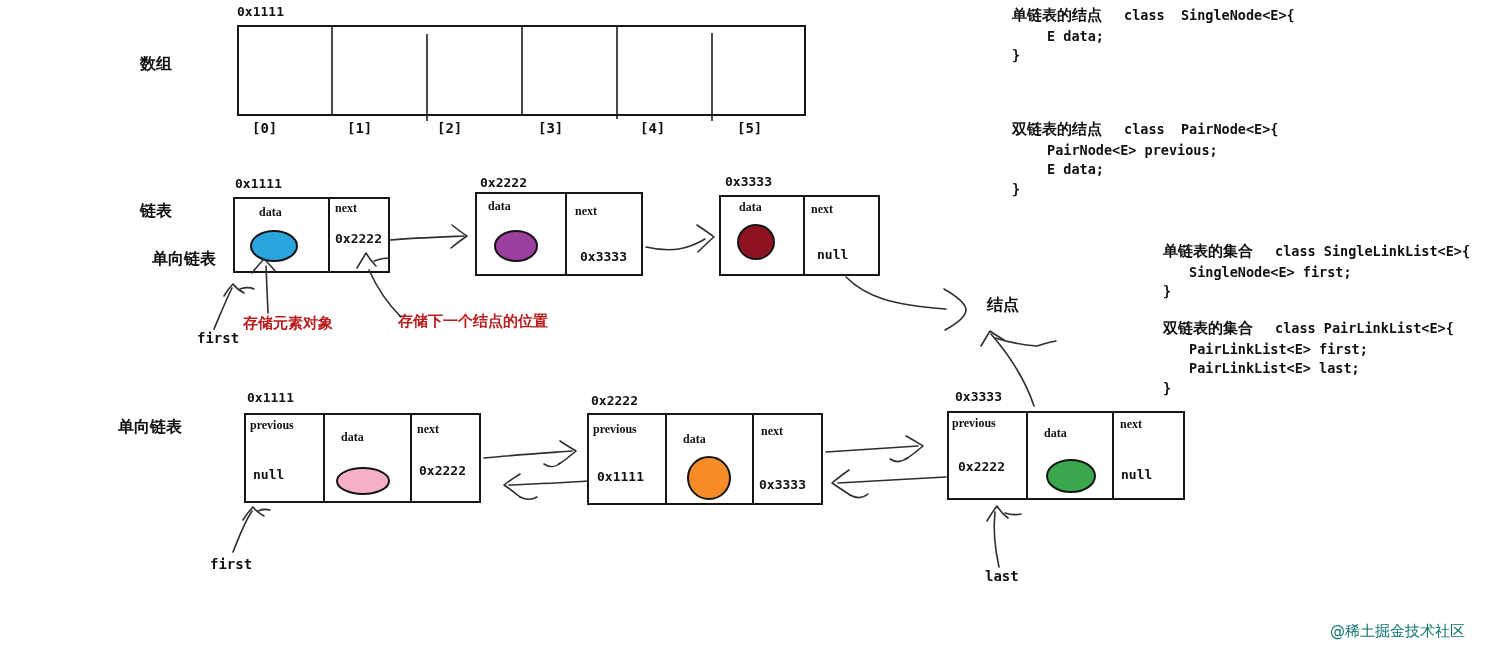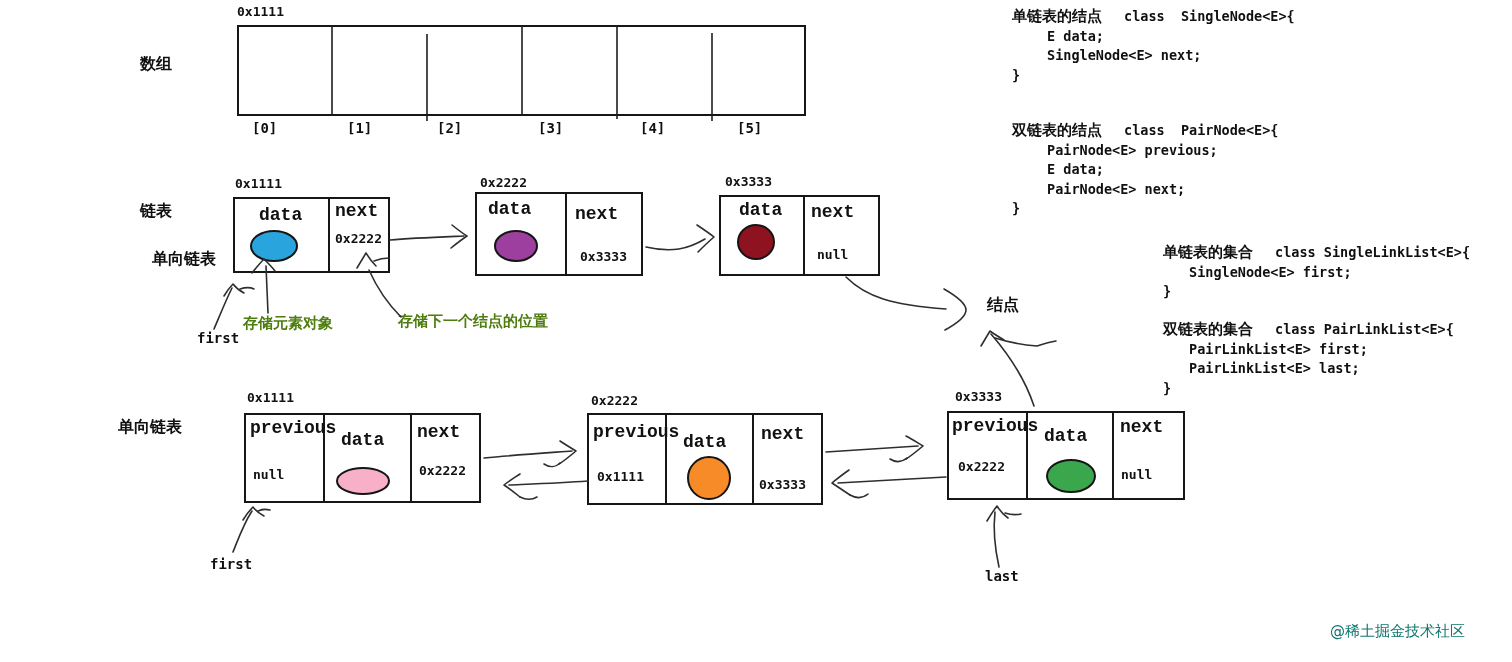--- a/index.html
+++ b/index.html
@@ -1,31 +1,31 @@
 <!DOCTYPE html>
 <html><head>
 <meta charset="utf-8">
 <style>
   html,body{margin:0;padding:0;background:#fff;}
   .canvas{position:relative;width:1512px;height:662px;background:#ffffff;overflow:hidden;
           font-family:"DejaVu Sans",sans-serif;color:#111;}
   .abs{position:absolute;}
   .cn{font-family:"DejaVu Sans",sans-serif;font-weight:bold;font-size:16px;color:#101010;white-space:nowrap;}
-  .cn-sm{font-family:"DejaVu Sans",sans-serif;font-weight:bold;font-size:15px;color:#4d7c0f;white-space:nowrap;}
+  .cn-sm{font-family:"DejaVu Sans",sans-serif;font-weight:bold;font-size:15px;color:#b91c1c;white-space:nowrap;}
   .mono14{font-family:"DejaVu Sans Mono",monospace;font-weight:bold;font-size:14px;color:#101010;white-space:pre;}
   .box{position:absolute;border:2px solid #161616;box-sizing:border-box;background:transparent;}
   .node{position:absolute;border:2px solid #161616;box-sizing:border-box;}
   .vdiv{position:absolute;top:0;bottom:0;width:2px;background:#161616;}
   .addr{position:absolute;font-family:"DejaVu Sans Mono",monospace;font-weight:bold;font-size:13px;white-space:pre;}
-  .cell-label{position:absolute;font-family:Liberation Mono, monospace;font-weight:bold;font-size:18px;white-space:pre;}
+  .cell-label{position:absolute;font-family:Liberation Serif, serif;font-weight:bold;font-size:12px;white-space:pre;}
   .cell-value{position:absolute;font-family:"DejaVu Sans Mono",monospace;font-weight:bold;font-size:13px;white-space:pre;}
   .overlay{position:absolute;left:0;top:0;z-index:5;pointer-events:none;}
   .code-block{position:absolute;}
   .code-line{line-height:19.5px;white-space:pre;font-family:"DejaVu Sans Mono",monospace;font-weight:bold;font-size:13.5px;color:#101010;}
-  .code-line .cn-lbl{font-family:Liberation Sans, sans-serif;font-weight:bold;font-size:15px;margin-right:22px;}
+  .code-line .cn-lbl{font-family:Liberation Mono, monospace;font-weight:bold;font-size:15px;margin-right:22px;}
   .code-ind{padding-left:35px;}
   .code-ind-sm{padding-left:26px;}
   .watermark{position:absolute;font-family:"DejaVu Sans",sans-serif;font-size:15px;color:#0f766e;white-space:nowrap;}
 </style>
 </head>
 <body>
 
 <div class="canvas">
 
   <span class="cn abs" style="left:140px;top:54px;">数组</span>
@@ -104,29 +104,27 @@
     <span class="cell-label" style="left:171px;top:4px;">next</span>
     <span class="cell-value" style="left:172px;top:54px;">null</span>
   </div>
 
   <span class="mono14 abs" style="left:210px;top:556px;">first</span>
   <span class="mono14 abs" style="left:985px;top:568px;">last</span>
 
   <div class="code-block" style="left:1012px;top:6px;">
     <div class="code-line"><span class="cn-lbl">单链表的结点</span><span>class  SingleNode&lt;E&gt;{</span></div>
     <div class="code-line code-ind">E data;</div>
-    <div class="code-line code-ind">SingleNode&lt;E&gt; next;</div>
     <div class="code-line">}</div>
   </div>
 
   <div class="code-block" style="left:1012px;top:120px;">
     <div class="code-line"><span class="cn-lbl">双链表的结点</span><span>class  PairNode&lt;E&gt;{</span></div>
     <div class="code-line code-ind">PairNode&lt;E&gt; previous;</div>
     <div class="code-line code-ind">E data;</div>
-    <div class="code-line code-ind">PairNode&lt;E&gt; next;</div>
     <div class="code-line">}</div>
   </div>
 
   <div class="code-block" style="left:1163px;top:242px;">
     <div class="code-line"><span class="cn-lbl">单链表的集合</span><span>class SingleLinkList&lt;E&gt;{</span></div>
     <div class="code-line code-ind-sm">SingleNode&lt;E&gt; first;</div>
     <div class="code-line">}</div>
   </div>
 
   <div class="code-block" style="left:1163px;top:319px;">

